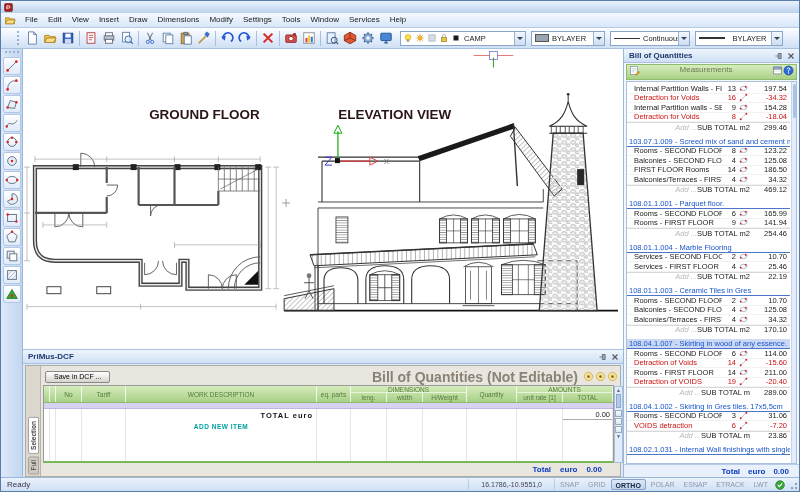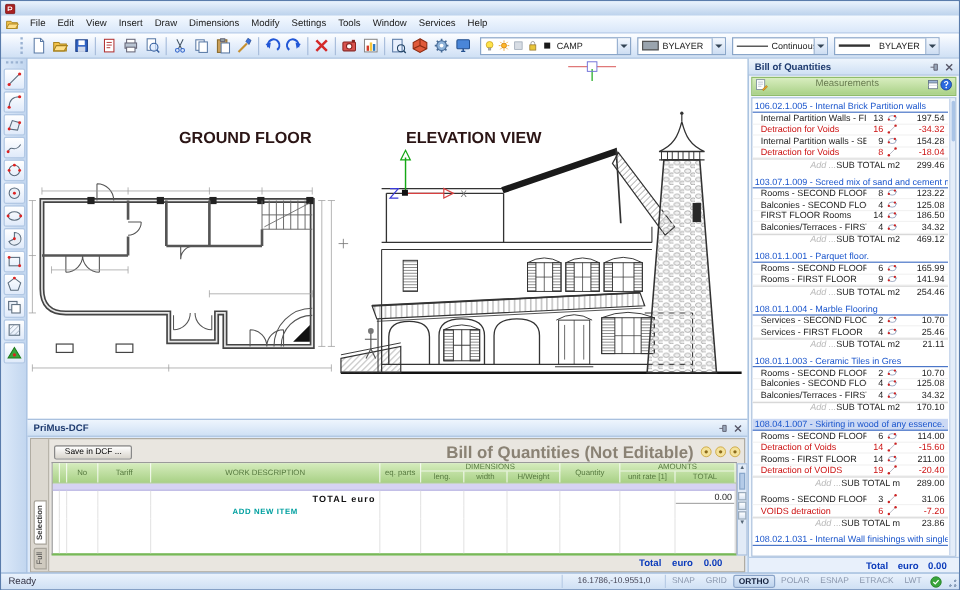--- a/index.html
+++ b/index.html
@@ -844,21 +844,20 @@
         <svg class="hicon">
             <use href="#i-report"></use>
           </svg>
         <svg class="hicon">
             <use href="#i-help"></use>
           </svg>
       </div>
       <div class="boqwrap">
         <div class="boqlist" id="boqlist">
             <div class="sec">
-              <div class="sec-title">106.02.1.005 - Internal Brick Partition walls</div>
               <div class="mrow">
                 <span class="mdesc">Internal Partition Walls - FIR....</span>
                 <span class="mcount">13</span>
                 <span class="micon">
                   <svg>
                     <use href="#i-marea" xlink:href="#i-marea"></use>
                   </svg>
                 </span>
                 <span class="mval">197.54</span>
               </div>
@@ -992,21 +991,21 @@
                 <span class="micon">
                   <svg>
                     <use href="#i-marea" xlink:href="#i-marea"></use>
                   </svg>
                 </span>
                 <span class="mval">25.46</span>
               </div>
               <div class="strow">
                 <span class="madd">Add ...</span>
                 <span class="stl">SUB TOTAL m2</span>
-                <span class="mval">21.11</span>
+                <span class="mval">22.19</span>
               </div>
             </div>
             <div class="sec">
               <div class="sec-title">108.01.1.003 - Ceramic Tiles in Gres</div>
               <div class="mrow">
                 <span class="mdesc">Rooms - SECOND FLOOR</span>
                 <span class="mcount">2</span>
                 <span class="micon">
                   <svg>
                     <use href="#i-marea" xlink:href="#i-marea"></use>
@@ -1082,20 +1081,21 @@
                 </span>
                 <span class="mval">-20.40</span>
               </div>
               <div class="strow">
                 <span class="madd">Add ...</span>
                 <span class="stl">SUB TOTAL m</span>
                 <span class="mval">289.00</span>
               </div>
             </div>
             <div class="sec">
+              <div class="sec-title">108.04.1.002 - Skirting in Gres tiles. 17x5,5cm</div>
               <div class="mrow">
                 <span class="mdesc">Rooms - SECOND FLOOR</span>
                 <span class="mcount">3</span>
                 <span class="micon">
                   <svg>
                     <use href="#i-mline" xlink:href="#i-mline"></use>
                   </svg>
                 </span>
                 <span class="mval">31.06</span>
               </div>

